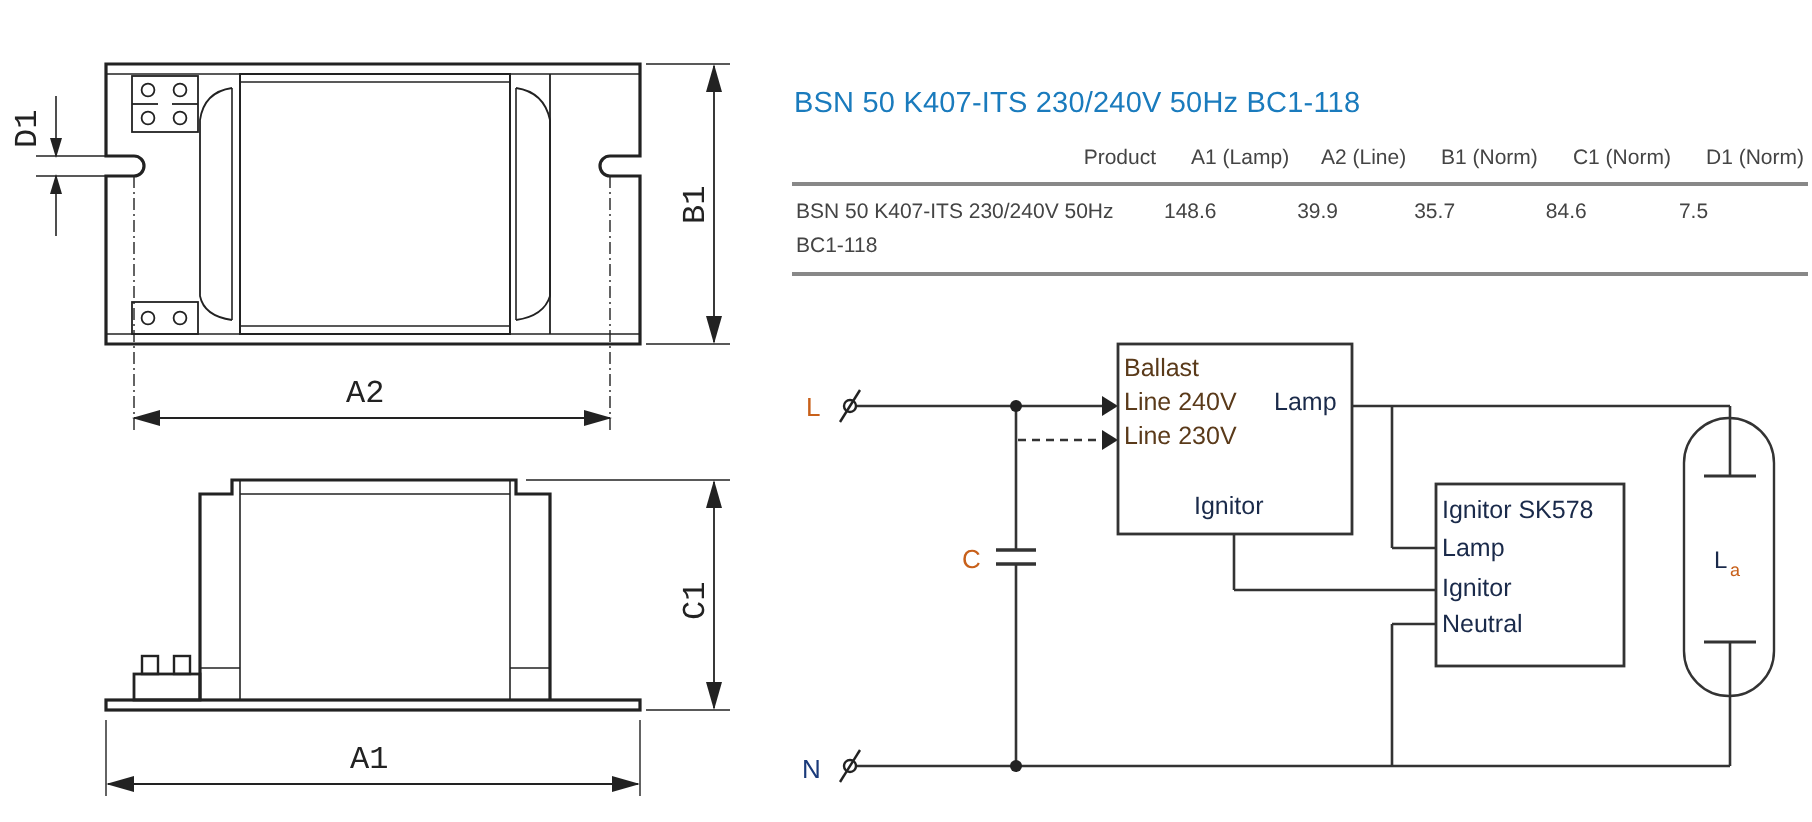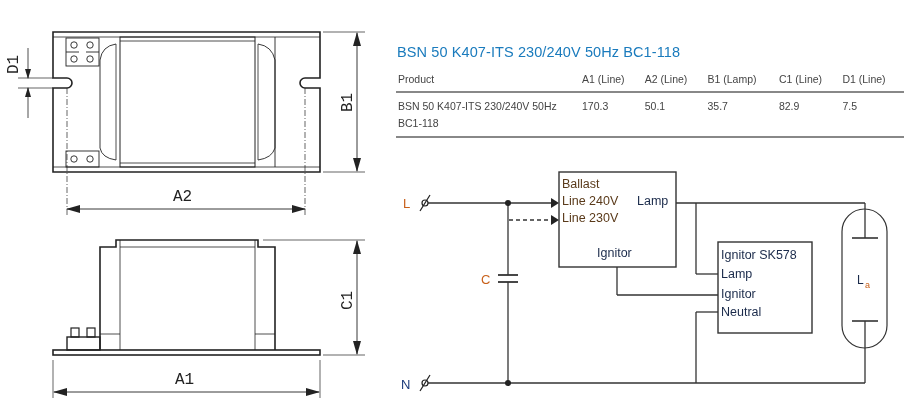--- a/index.html
+++ b/index.html
@@ -1,20 +1,20 @@
 <!DOCTYPE html>
 <html><head>
 <meta charset="utf-8">
 <style>
   html,body{margin:0;padding:0;background:#fff;}
   body{width:906px;height:411px;position:relative;overflow:hidden;font-family:"Liberation Sans",sans-serif;}
   #drawing{position:absolute;left:0;top:0;width:906px;height:411px;}
   .ttl{position:absolute;left:397px;top:44px;font-size:14.5px;color:#1a7bbd;font-weight:normal;letter-spacing:0.1px;}
   table.spec{position:absolute;left:396px;top:68px;border-collapse:collapse;font-size:10.5px;color:#444;width:508px;}
-  table.spec th{font-weight:normal;text-align:left;padding:5px 2px 6px 2px;border-bottom:2px solid #888;white-space:nowrap;}
+  table.spec th{font-weight:normal;text-align:right;padding:5px 2px 6px 2px;border-bottom:2px solid #888;white-space:nowrap;}
   table.spec td{vertical-align:top;padding:5px 2px 4px 2px;border-bottom:2px solid #888;line-height:17px;}
   .mono{font-family:"Liberation Mono",monospace;}
 </style>
 </head>
 <body>
 
 <svg id="drawing" viewBox="0 0 906 411" xmlns="http://www.w3.org/2000/svg">
   <defs>
     <marker id="arr" markerWidth="10" markerHeight="10" refX="9" refY="5" orient="auto-start-reverse" markerUnits="userSpaceOnUse">
       <path d="M0,2 L10,5 L0,8 Z" fill="#222"></path>
@@ -162,30 +162,30 @@
   <text x="857" y="284" font-size="12" fill="#1a2a4a">L</text>
   <text x="865" y="288" font-size="9" fill="#c8601a">a</text>
 </svg>
 
 <div class="ttl">BSN 50 K407-ITS 230/240V 50Hz BC1-118</div>
 
 <table class="spec">
   <thead>
     <tr>
       <th style="width:180px">Product</th>
-      <th>A1 (Line)</th>
+      <th>A1 (Lamp)</th>
       <th>A2 (Line)</th>
-      <th>B1 (Lamp)</th>
-      <th>C1 (Line)</th>
-      <th>D1 (Line)</th>
+      <th>B1 (Norm)</th>
+      <th>C1 (Norm)</th>
+      <th>D1 (Norm)</th>
     </tr>
   </thead>
   <tbody>
     <tr>
       <td>BSN 50 K407-ITS 230/240V 50Hz BC1-118</td>
-      <td>170.3</td>
-      <td>50.1</td>
+      <td>148.6</td>
+      <td>39.9</td>
       <td>35.7</td>
-      <td>82.9</td>
+      <td>84.6</td>
       <td>7.5</td>
     </tr>
   </tbody>
 </table>
 
 </body></html>

